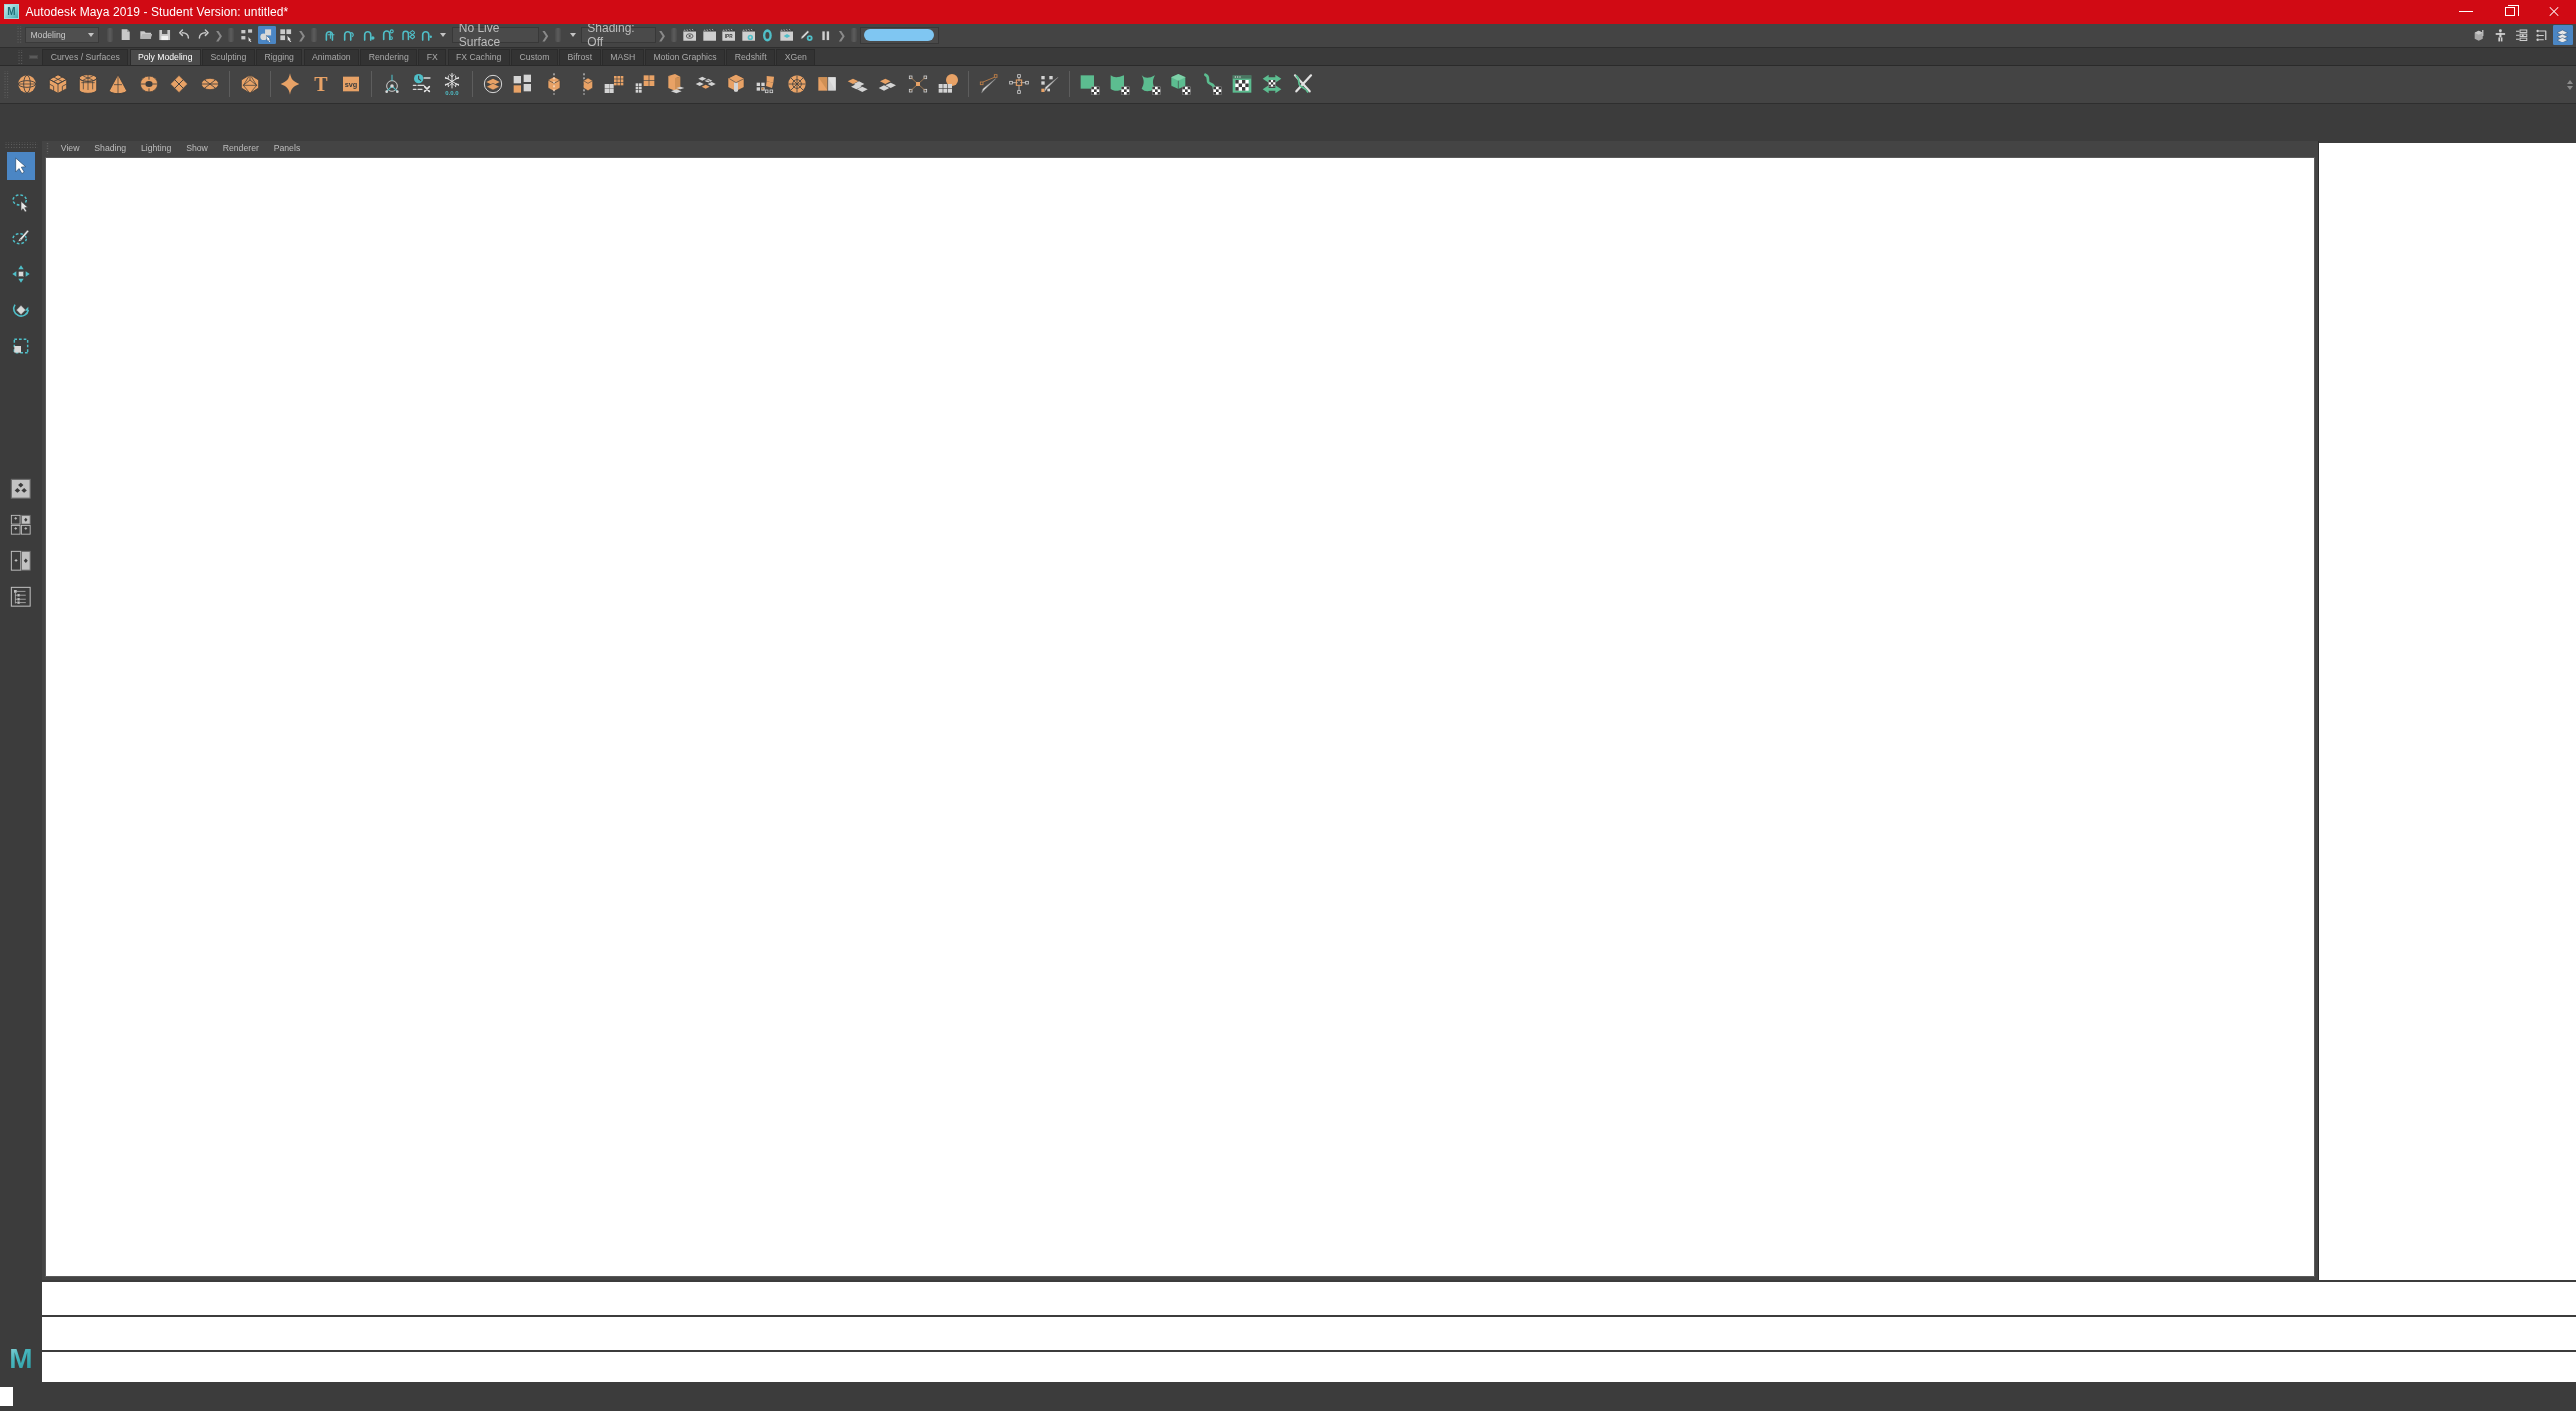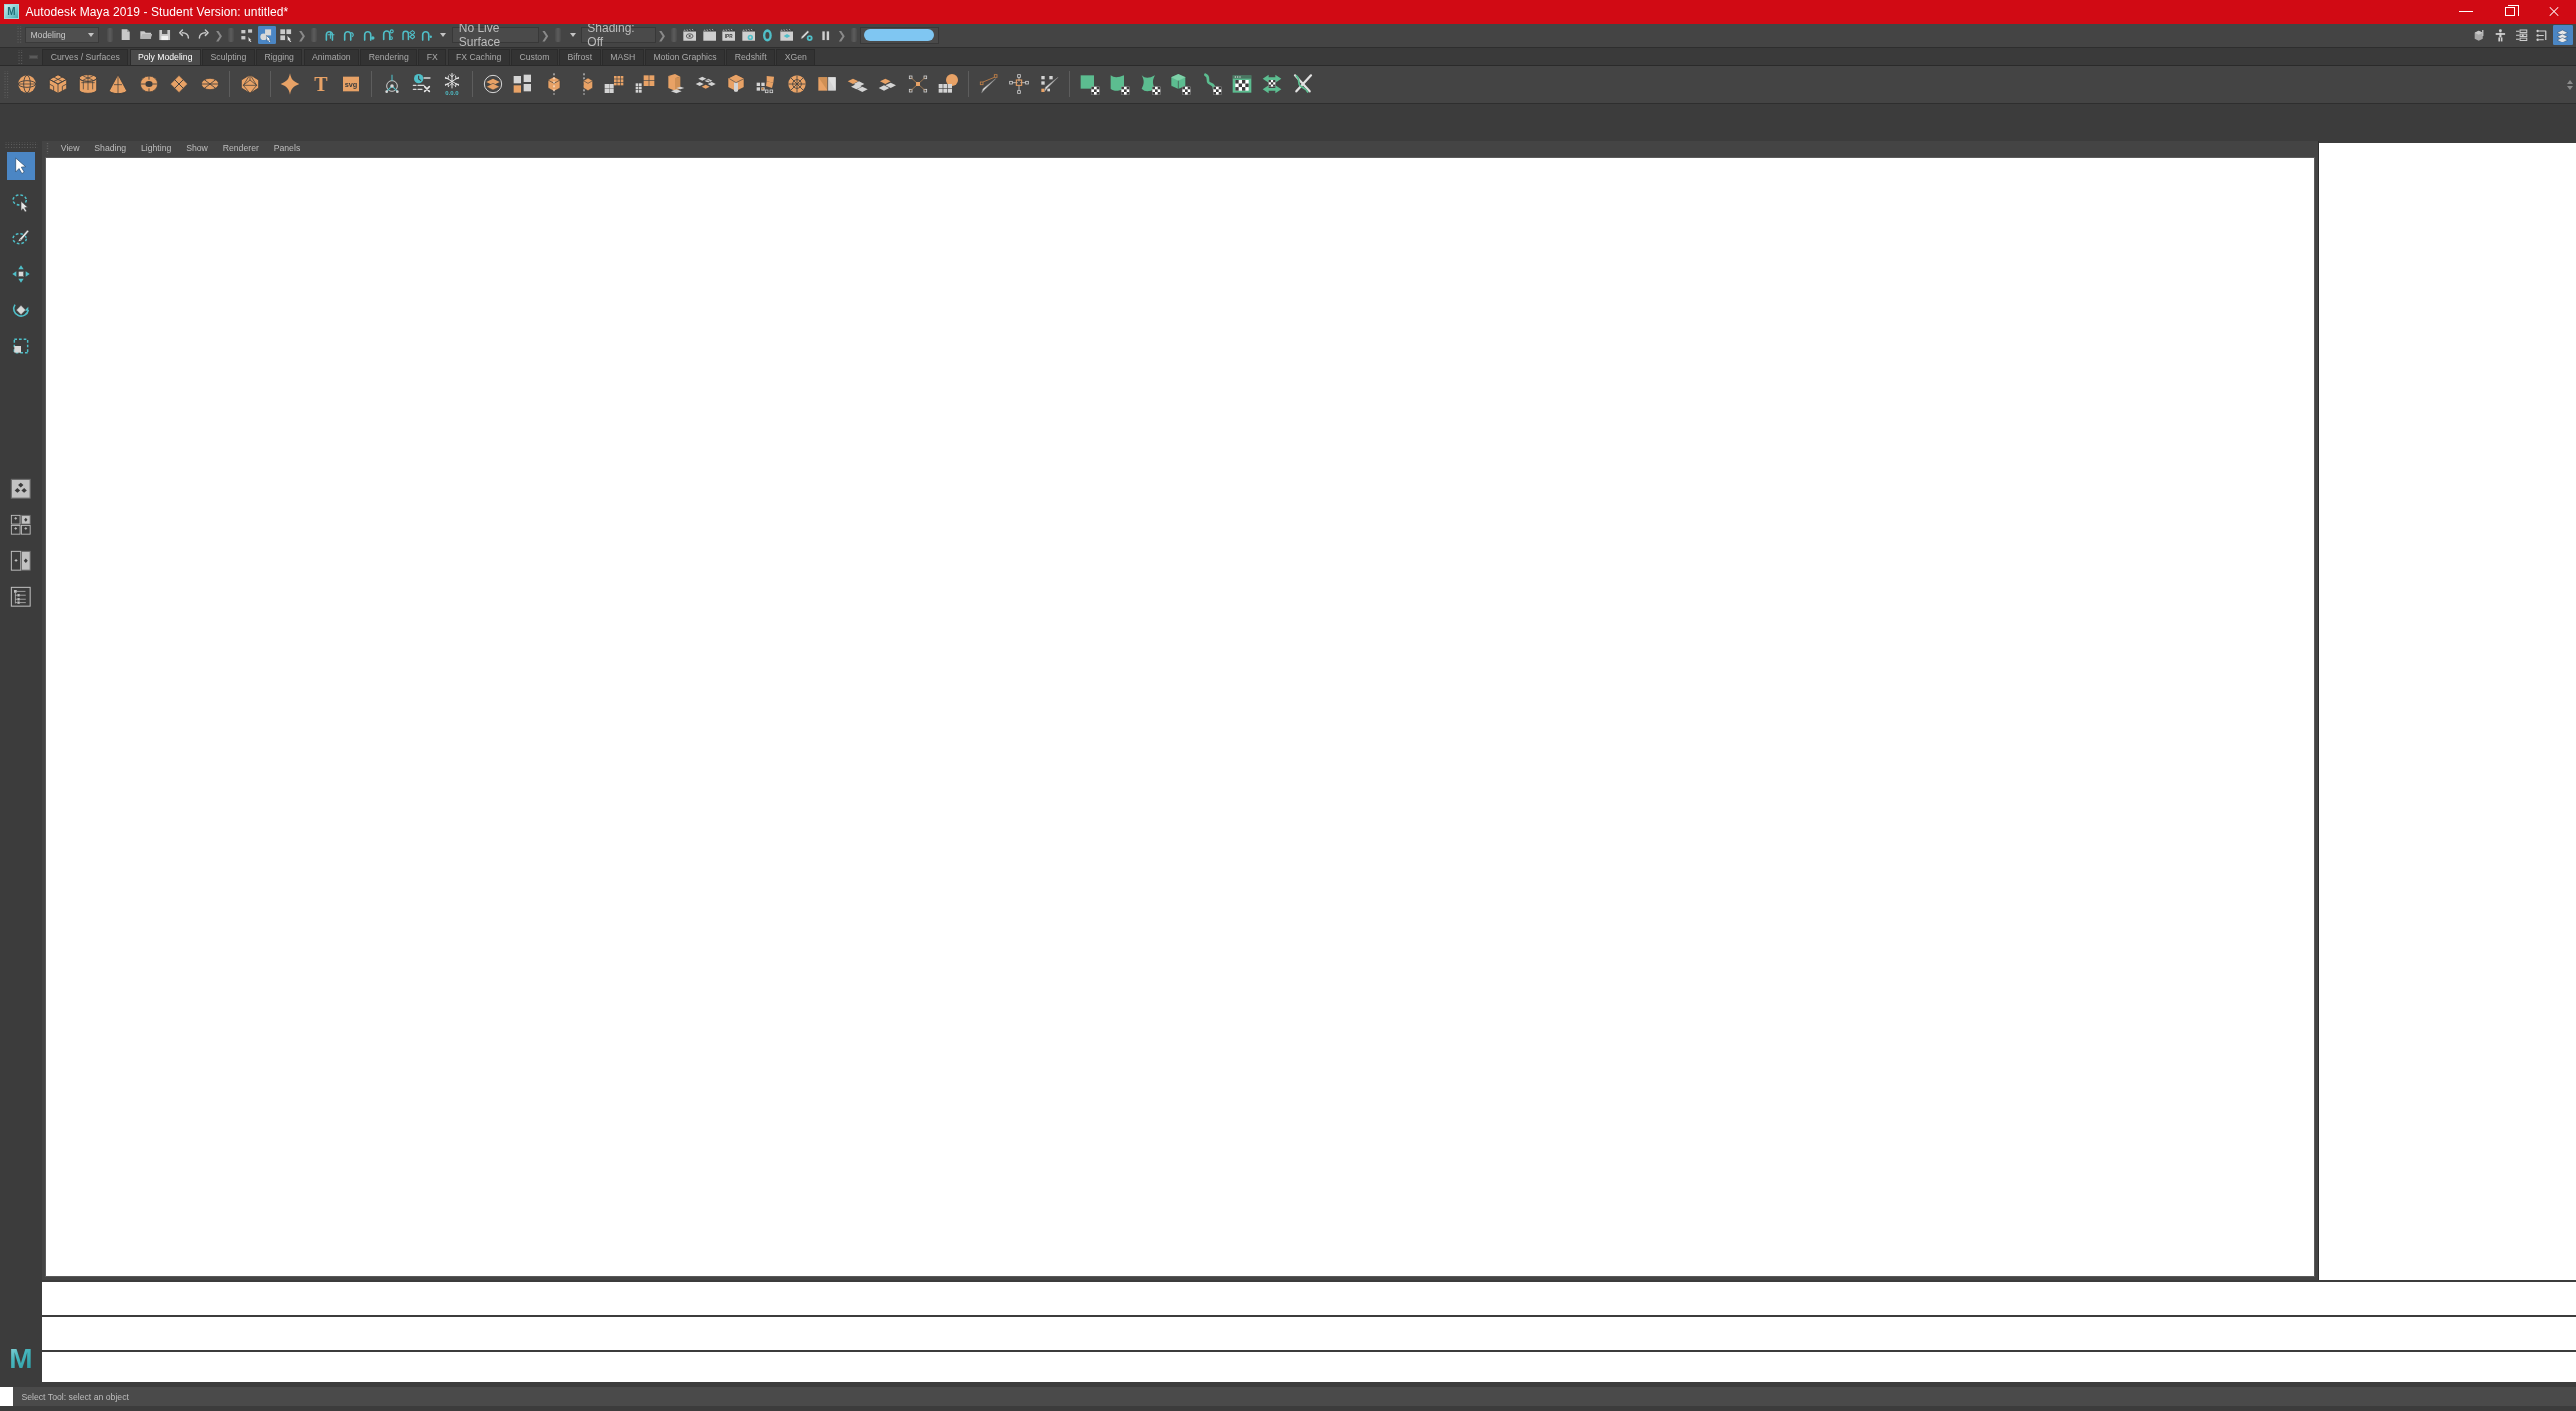--- a/index.html
+++ b/index.html
@@ -1056,15 +1056,14 @@
     <div class="timeline-area">
       <div class="tl-strip h1"></div>
       <div class="tl-strip h2"></div>
       <div class="tl-strip h3"></div>
     </div>
   </div>
 </div>
 
 <div class="helpbar">
   <div class="helpbar-gutter"></div>
-  <div class="helpline">Select Tool: select an object</div>
 </div>
 
 
 </body></html>

